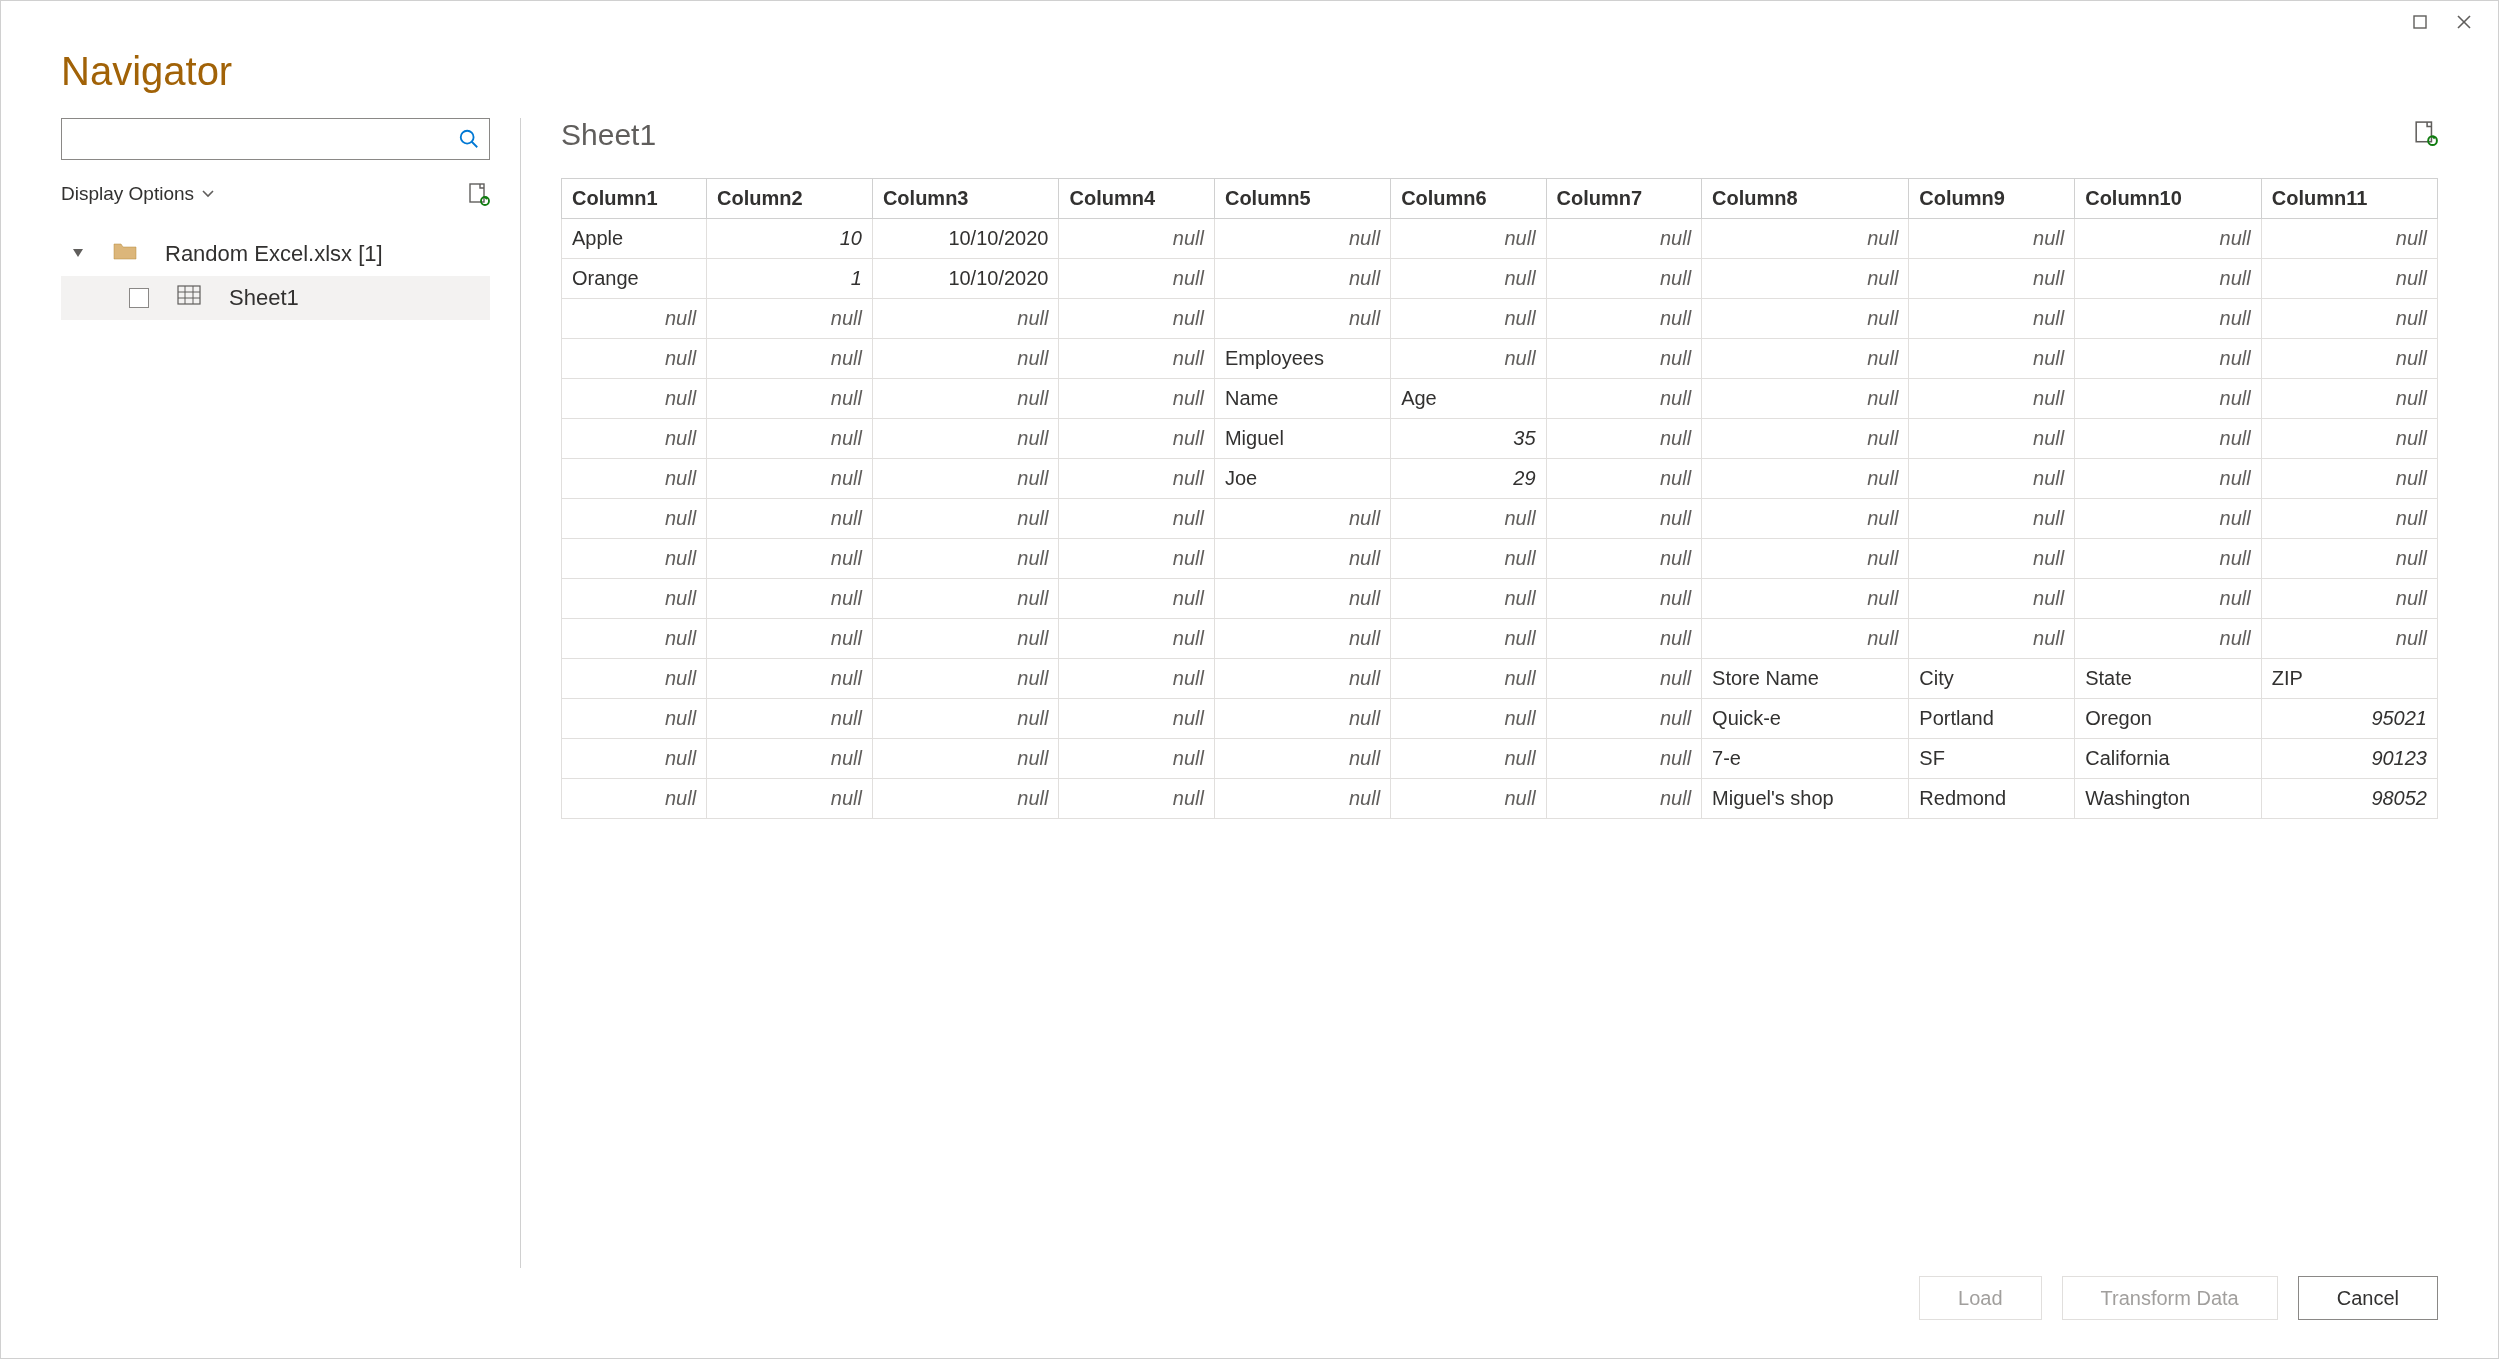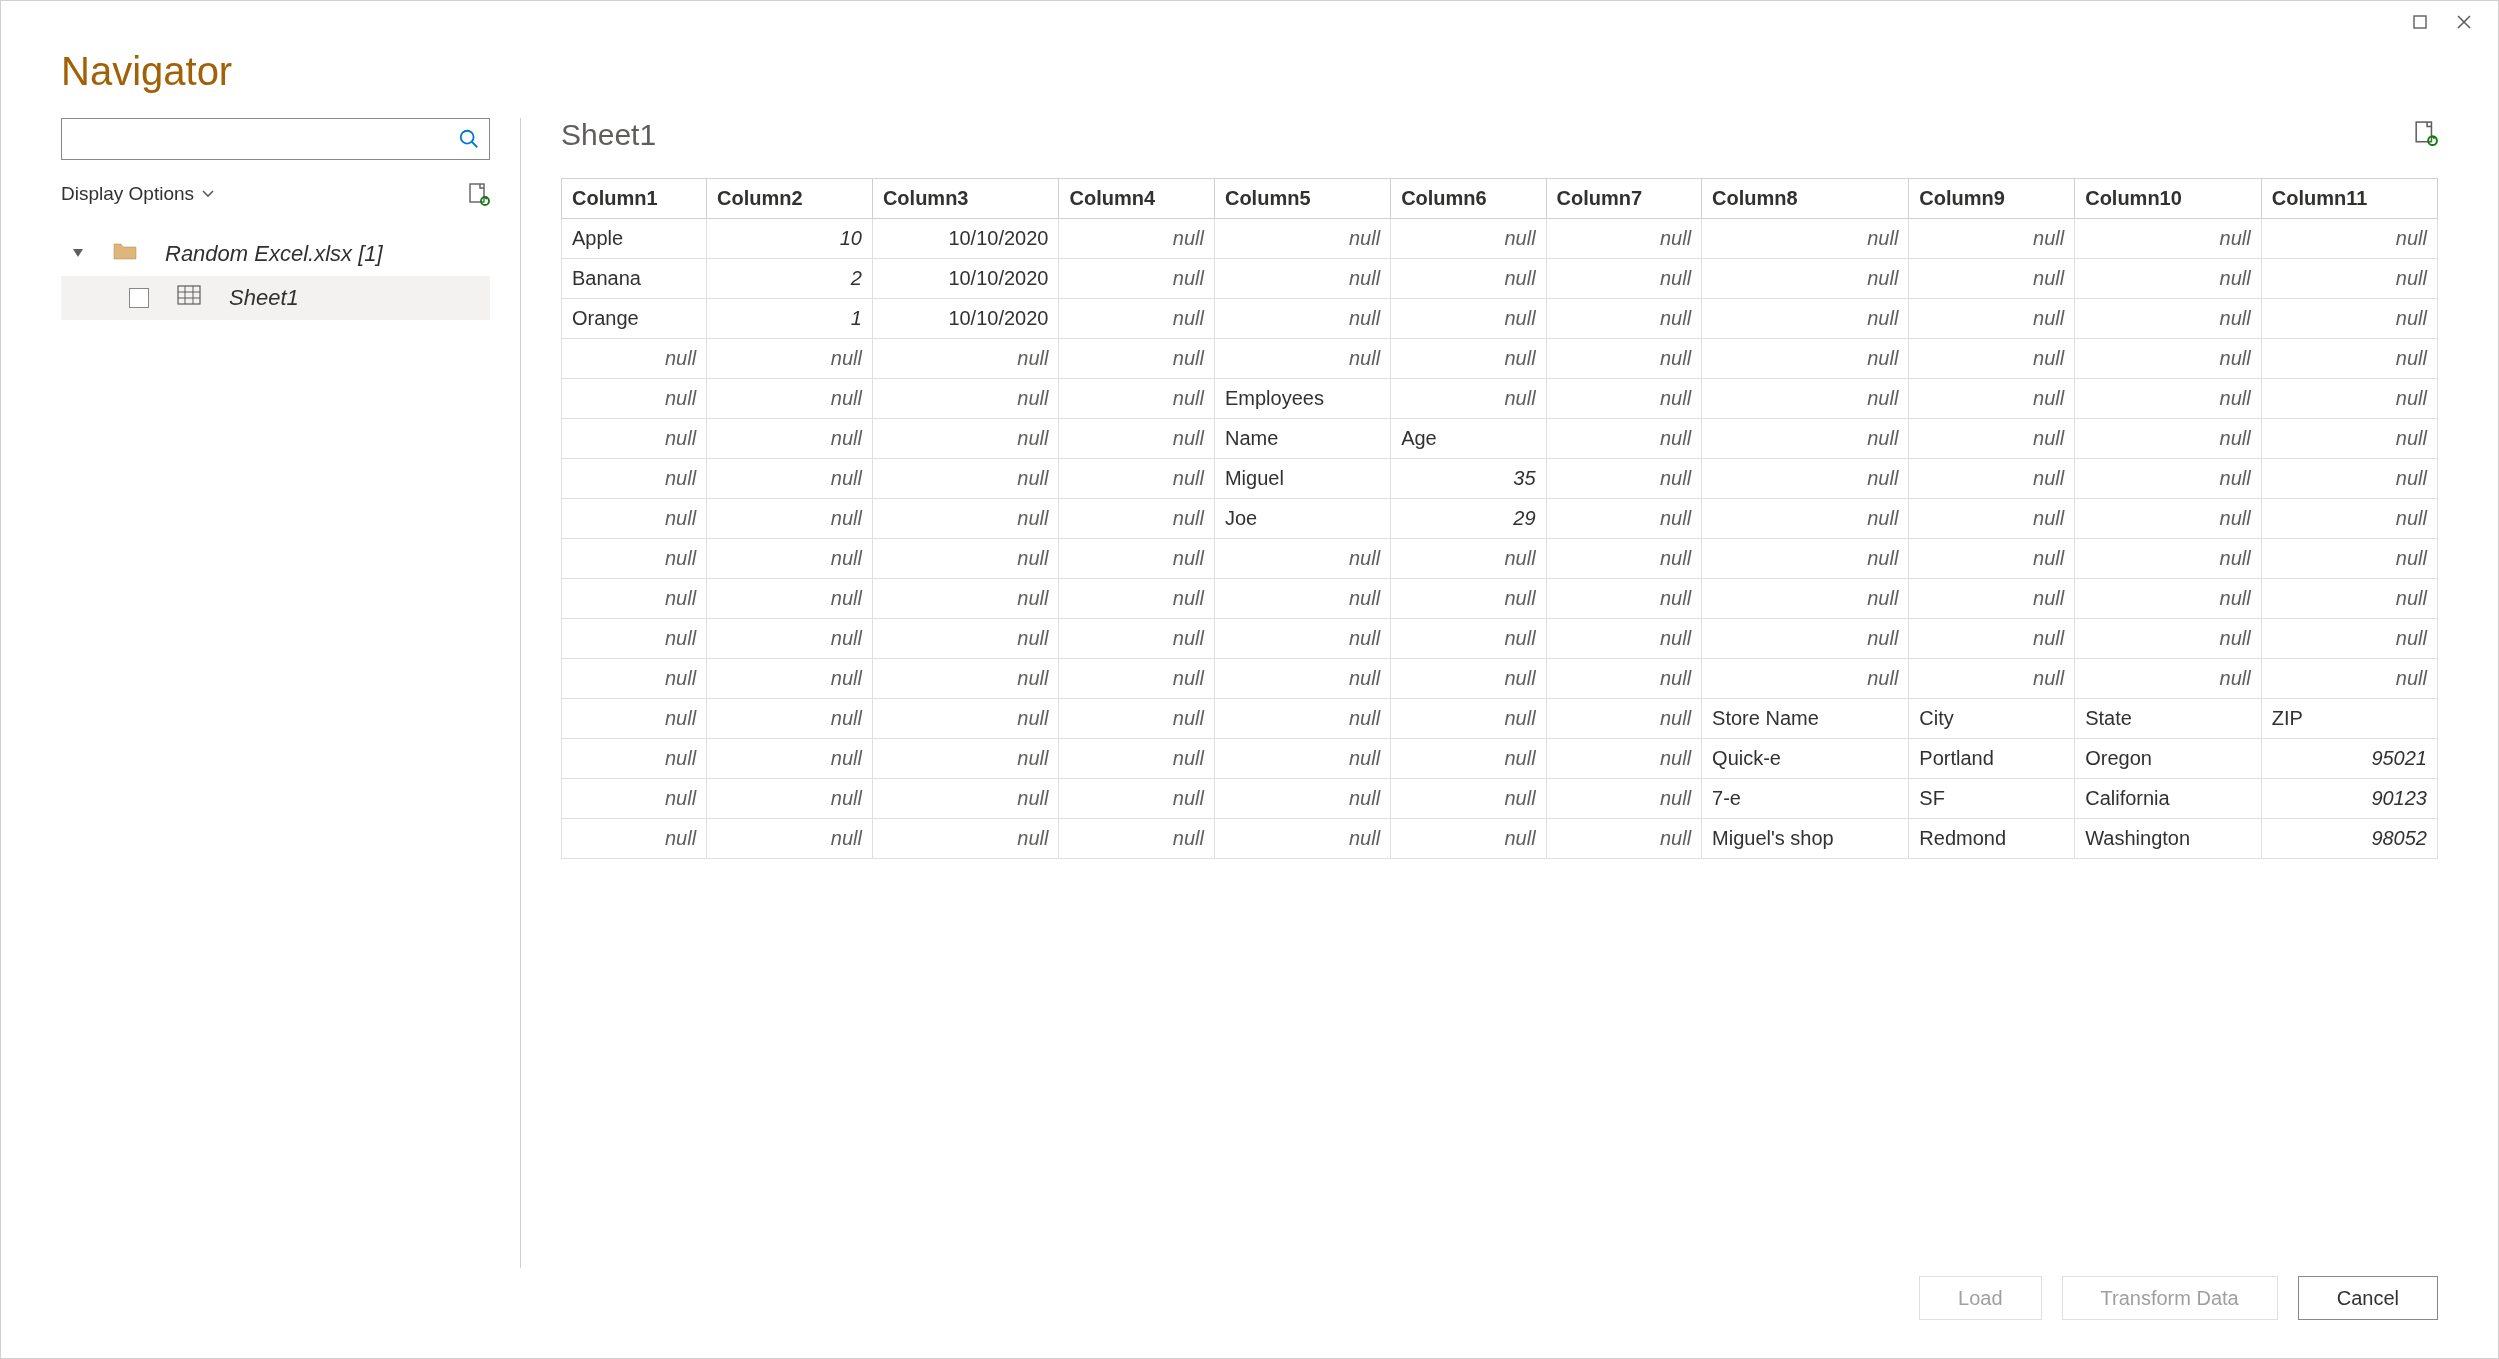--- a/index.html
+++ b/index.html
@@ -61,21 +61,21 @@
   .display-options {
     display:flex; align-items:center; justify-content:space-between;
     height:36px; margin-bottom:20px;
   }
   .display-options .lbl {
     font-size:19px; color:#323130; display:flex; align-items:center; gap:8px;
   }
   .refresh-icon-small { color:#605e5c; display:flex; align-items:center; }
   .tree { font-size:22px; }
   .tree-item {
-    display:flex; align-items:center; height:44px; padding-left:10px; gap:28px;font-style:italic;
+    display:flex; align-items:center; height:44px; padding-left:10px; gap:28px;
   }
   .tree-item.selected { background:#f3f2f1; }
   .tree-caret {
     width:14px; display:inline-flex; justify-content:center; color:#605e5c;
     font-size:14px;
   }
   .tree-spacer { width:30px; }
   .folder-icon { color:#dcb67a; }
   .sheet-icon { color:#605e5c; }
   .checkbox {
@@ -259,33 +259,20 @@
                 <td class="null">null</td>
                 <td class="null">null</td>
                 <td class="null">null</td>
                 <td class="null">null</td>
                 <td class="null">null</td>
                 <td class="null">null</td>
                 <td class="null">null</td>
                 <td class="null">null</td>
               </tr>
               <tr>
-                <td class="txt">Banana</td>
-                <td class="num">2</td>
-                <td class="date">10/10/2020</td>
-                <td class="null">null</td>
-                <td class="null">null</td>
-                <td class="null">null</td>
-                <td class="null">null</td>
-                <td class="null">null</td>
-                <td class="null">null</td>
-                <td class="null">null</td>
-                <td class="null">null</td>
-              </tr>
-              <tr>
                 <td class="txt">Orange</td>
                 <td class="num">1</td>
                 <td class="date">10/10/2020</td>
                 <td class="null">null</td>
                 <td class="null">null</td>
                 <td class="null">null</td>
                 <td class="null">null</td>
                 <td class="null">null</td>
                 <td class="null">null</td>
                 <td class="null">null</td>

